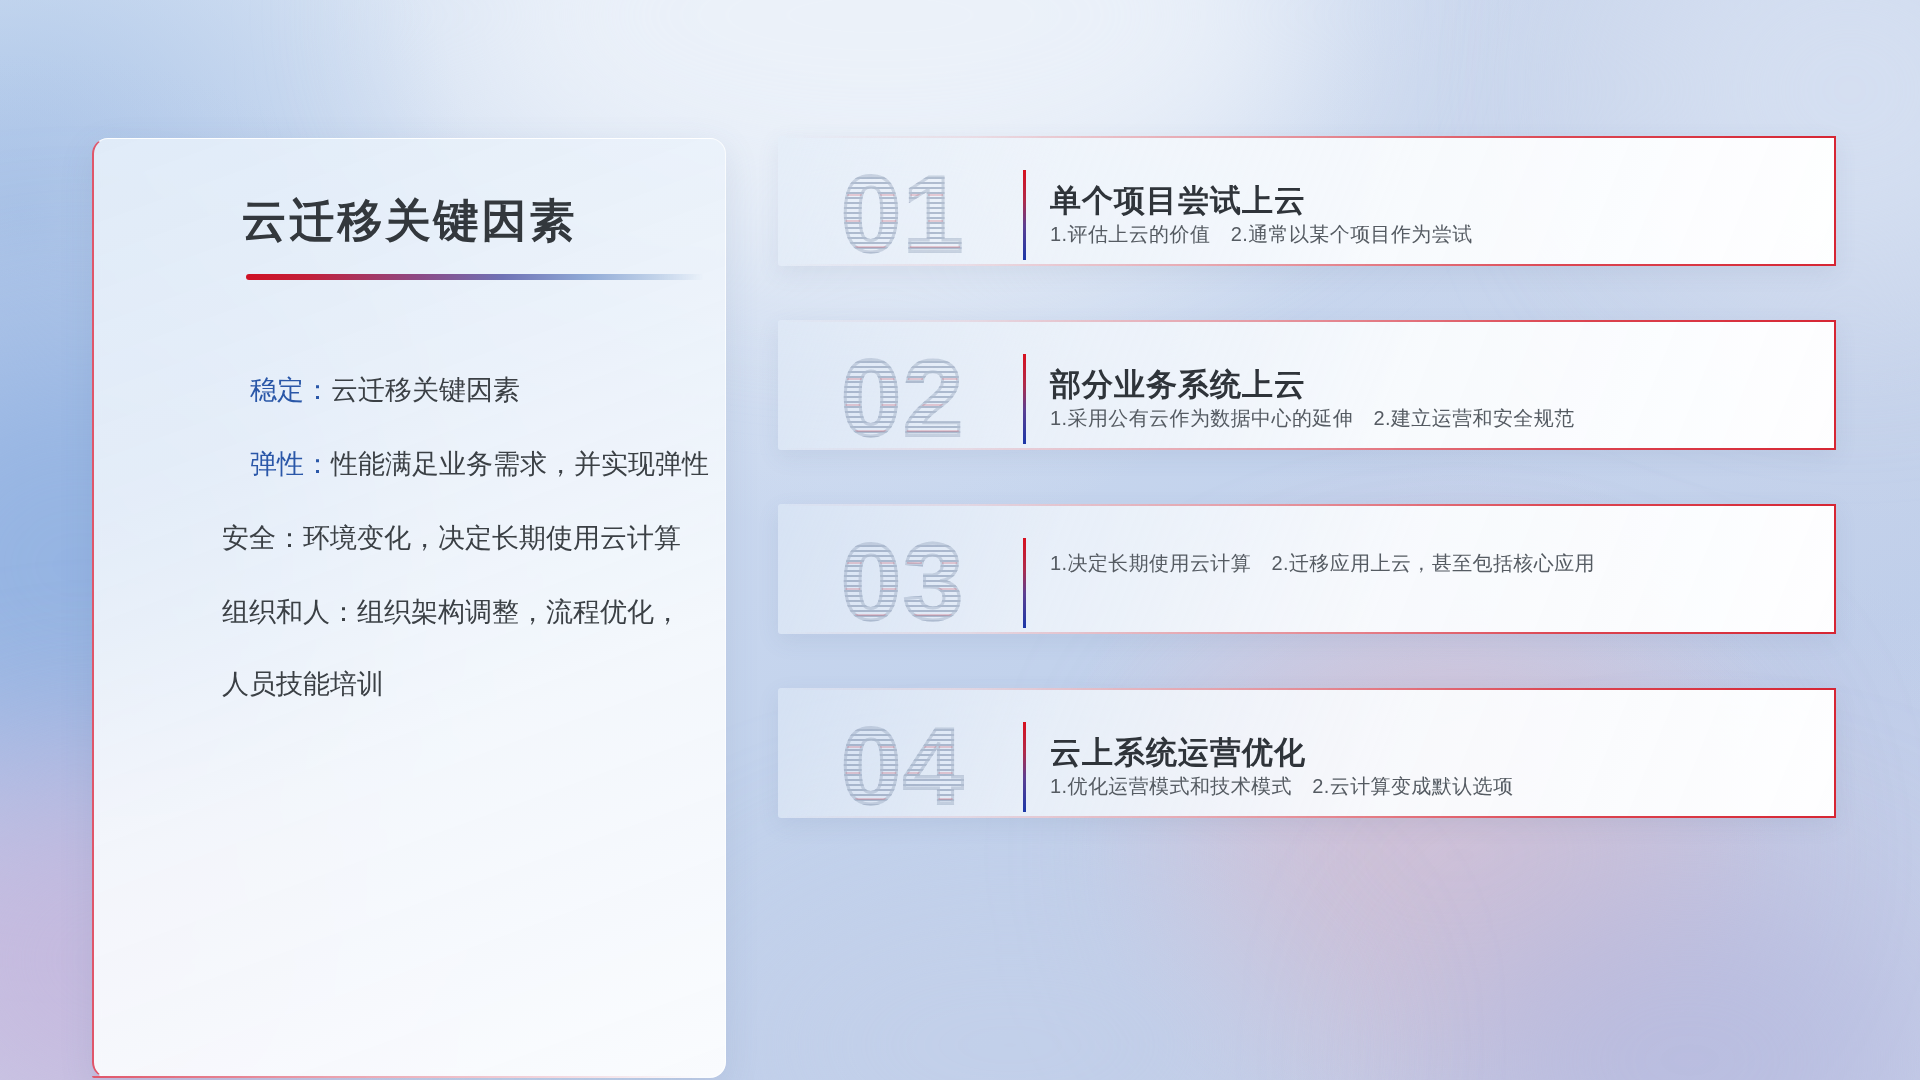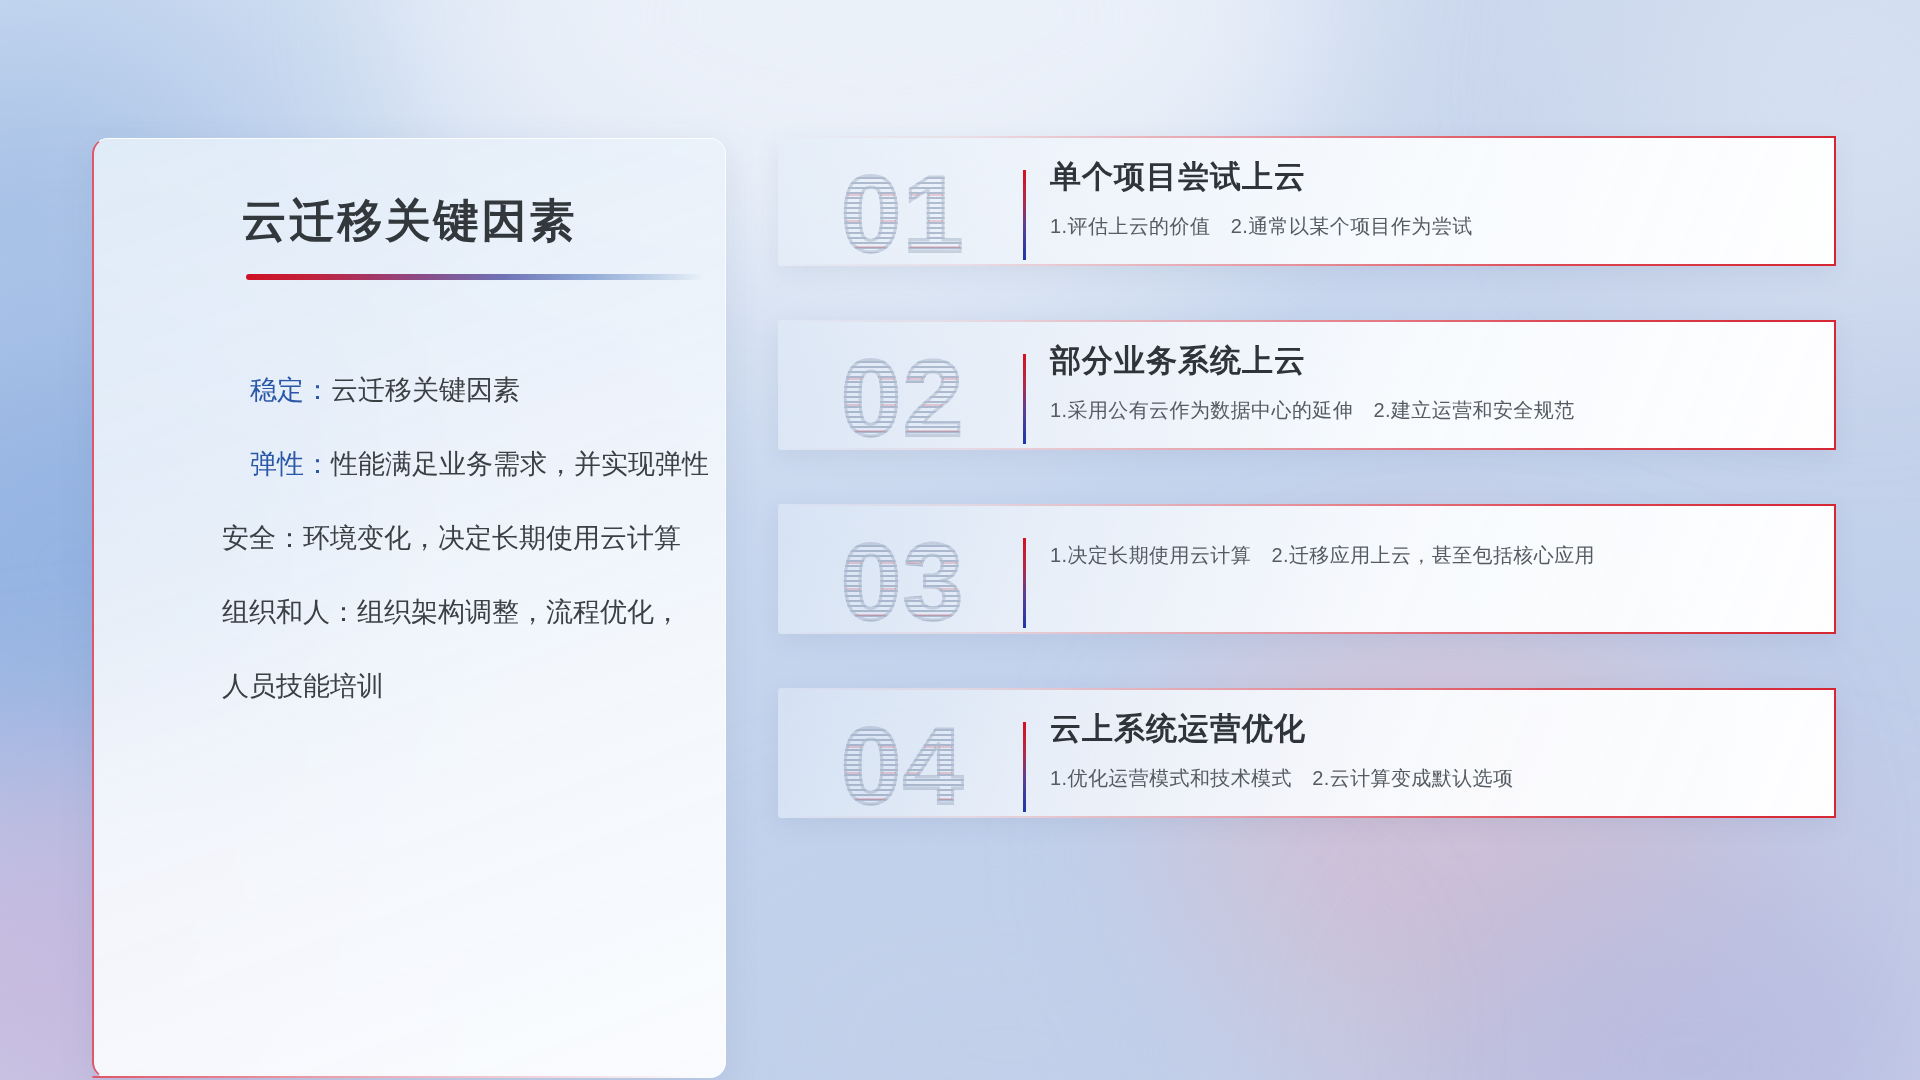--- a/index.html
+++ b/index.html
@@ -95,21 +95,21 @@
     right: 34px;
     top: 238px;
   }
   .list-row {
     font-size: 27px;
     line-height: 1;
     margin-bottom: 47px;
     white-space: nowrap;
     color: #3b4045;
   }
-  .list-row:last-child { margin-bottom: 0; }
+  .list-row:last-child { margin-bottom: 0; font-family: Liberation Mono, monospace; }
   .row-label { color: #3b4045; }
   .row-label.accent { color: #2a57a8; margin-left: 28px; }
   .row-text { color: #3b4045; }
 
   
   #cards {
     position: absolute;
     left: 778px;
     top: 136px;
     width: 1058px;
@@ -209,32 +209,31 @@
     top: 34px;
     width: 3px;
     height: 90px;
     background: linear-gradient(180deg, #d8101f 0%, #b02a49 34%, #5c3f92 62%, #1b37a8 100%);
   }
 
   .card-body {
     position: absolute;
     left: 272px;
     right: 26px;
-    top: 22px;
+    top: 46px;
   }
   .card-title {
     font-size: 31px;
     font-weight: 700;
     color: #2f343a;
     letter-spacing: 1px;
     line-height: 1.25;
     white-space: nowrap;
   }
   .card-subtitle {
-    margin-top: 16px;
     font-size: 20px;
     color: #555b62;
     letter-spacing: 0.4px;
     line-height: 1.3;
     white-space: nowrap;
   }
 </style>
 </head>
 <body>
 

